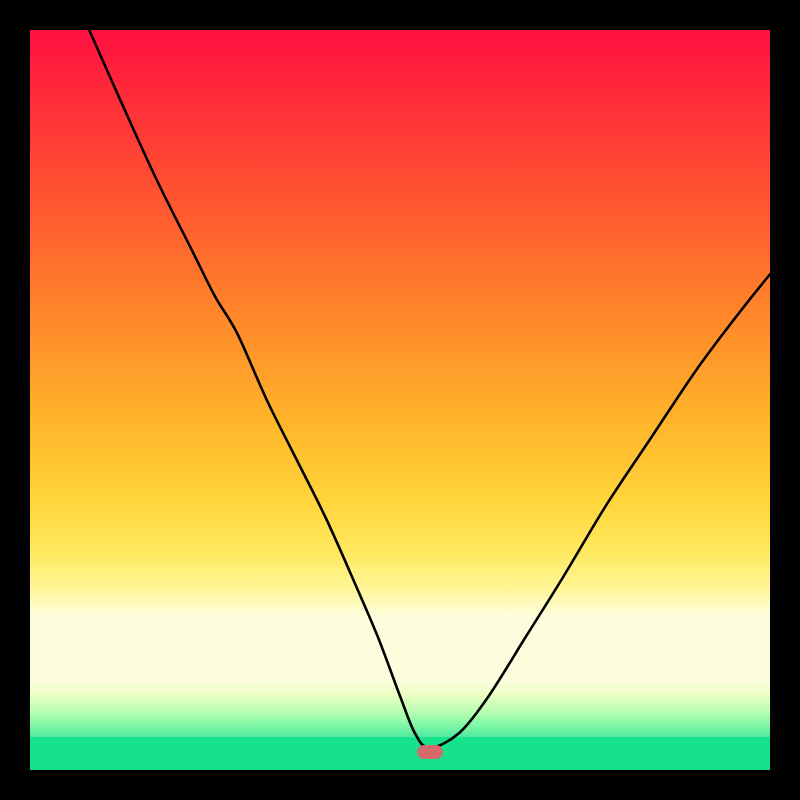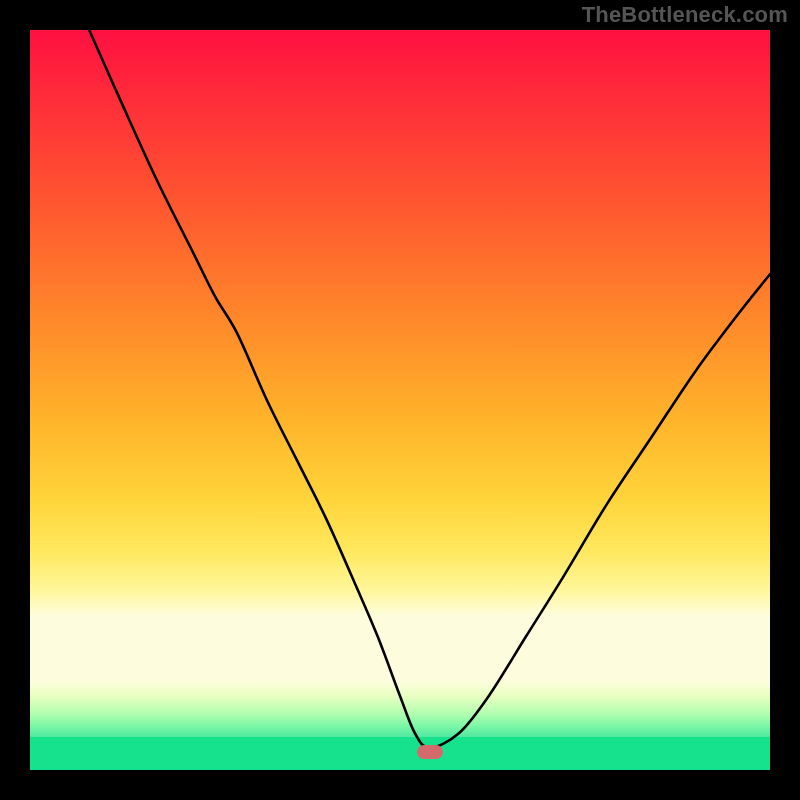--- a/index.html
+++ b/index.html
@@ -84,21 +84,20 @@
   svg.curve {
     position: absolute;
     inset: 0;
   }
 </style>
 </head>
 <body>
 
 <div class="frame">
 
-  <div class="watermark">TheBottleneck.com</div>
 
   <div class="plot">
 
     <div class="gradient">
       <div class="grad-main"></div>
       <div class="grad-bridge"></div>
       <div class="grad-bottom"></div>
     </div>
 
     <svg class="curve" viewBox="0 0 100 100" preserveAspectRatio="none">

